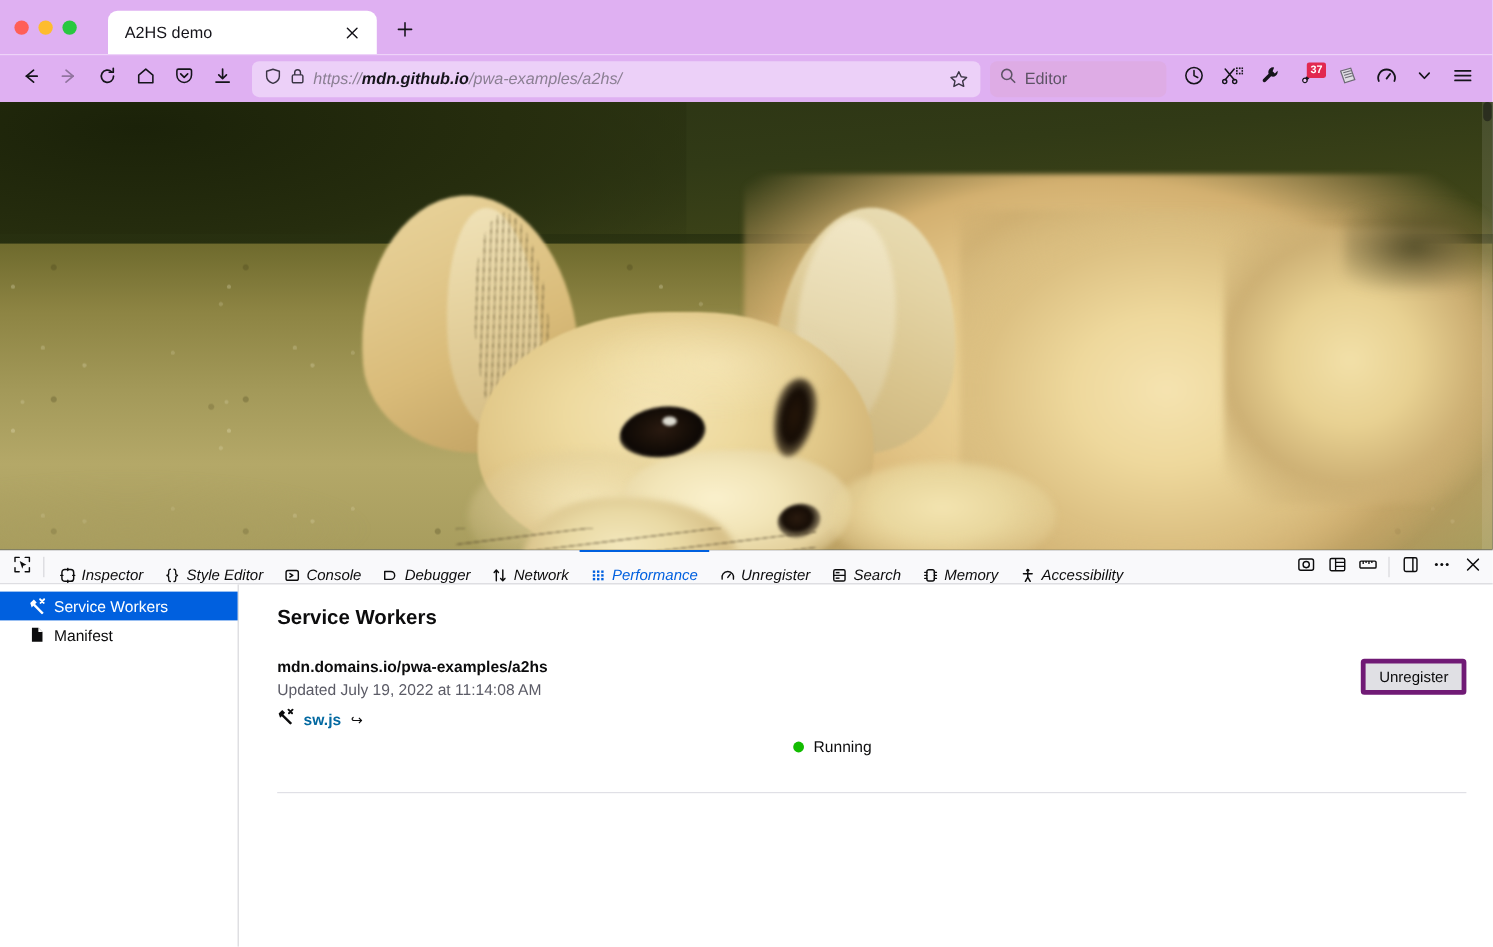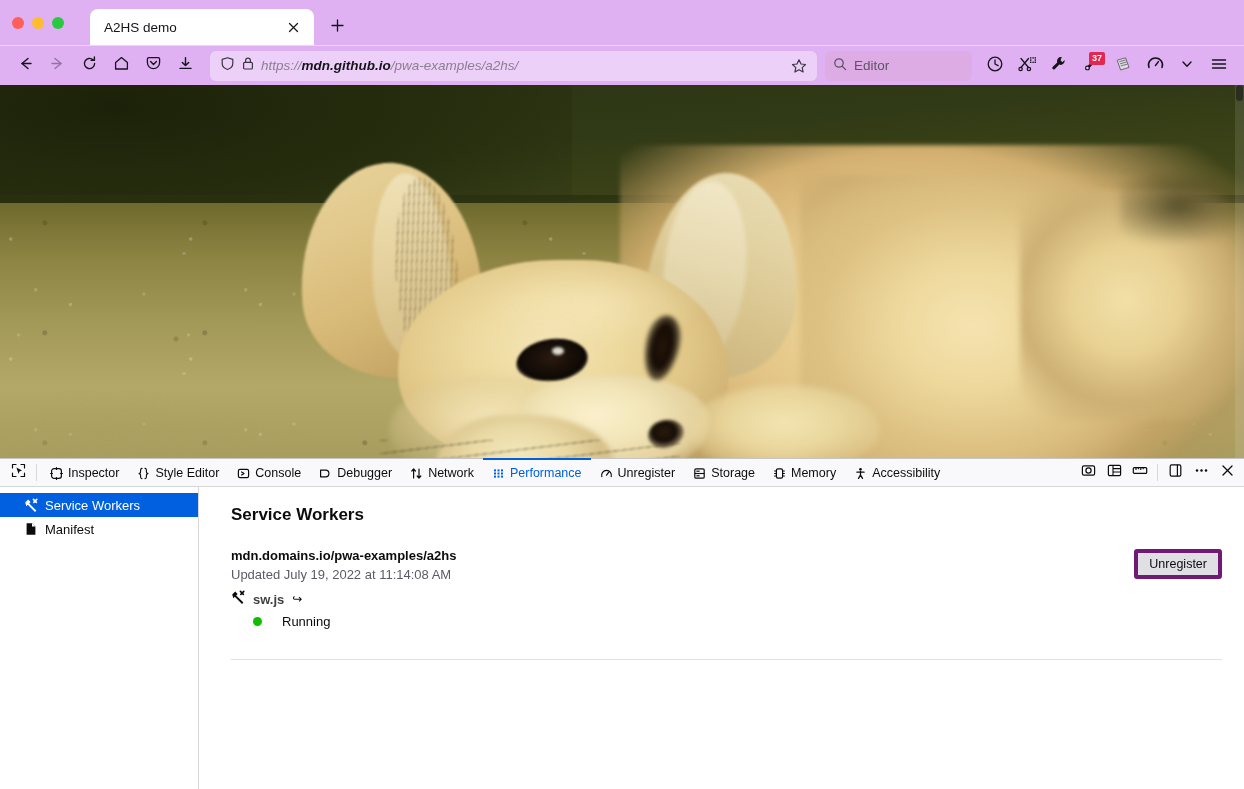--- a/index.html
+++ b/index.html
@@ -352,26 +352,27 @@
     padding-left: 4px;
   }
   .dt-picker {
     width: 28px;
     display: flex; align-items: center; justify-content: center;
     flex: none;
   }
   .dt-sep { width: 1px; background: #d7d7db; margin: 5px 4px; flex: none; }
   .dt-tabs { display: flex; align-items: stretch; flex: 1; min-width: 0; }
   .dt-tab {
-    display: flex; align-items: center; gap: 5px;
+    display: flex; align-items: flex-end; gap: 5px;
     padding: 0 9px;
     font-size: 12.5px; color: #0c0c0d;
     white-space: nowrap;
     border-top: 2px solid transparent;
     margin-top: -1px;
+    font-style: italic;
   }
   .dt-tab.active { color: #0060df; border-top-color: #0060df; }
   .dt-tab .ic { display: flex; align-items: center; }
   .dt-right { display: flex; align-items: stretch; flex: none; padding-right: 4px; }
   .dt-rbtn { width: 26px; display: flex; align-items: center; justify-content: center; flex: none; }
 
   .dt-body { flex: 1; display: flex; min-height: 0; }
   .dt-sidebar {
     width: 199px;
     background: #ffffff;
@@ -398,23 +399,23 @@
   .sw-unregister {
     background: #e0e0e4;
     border: 4px solid #701a75;
     border-radius: 3px;
     font-size: 12.5px; color: #0c0c0d;
     padding: 4px 11px;
     flex: none;
     margin-top: 1px;
   }
   .sw-source { display: flex; align-items: center; gap: 8px; margin-top: 8px; }
-  .sw-link { font-size: 13px; font-weight: bold; color: #404040; }
+  .sw-link { font-size: 13px; font-weight: bold; color: #0369a1; }
   .sw-arrow { font-size: 12px; color: #0c0c0d; }
-  .sw-status { display: flex; align-items: center; gap: 20px; margin-top: 6px; margin-left: 22px; }
+  .sw-status { display: flex; align-items: center; gap: 8px; margin-top: 6px; margin-left: 22px; justify-content: center; }
   .dot { width: 9px; height: 9px; border-radius: 50%; background: #12bc00; flex: none; }
   .sw-status-label { font-size: 13px; color: #0c0c0d; }
   .sw-divider { height: 1px; background: #e0e0e6; margin: 30px 0 0 0; }
   .sw-footer { display: flex; align-items: center; gap: 11px; margin-top: 20px; }
   .sw-footer-text { font-size: 13px; color: #0c0c0d; }
   .sw-footer-text a { color: #0060df; text-decoration: none; }
 </style>
 </head>
 <body>
 
@@ -720,21 +721,21 @@
         </div>
         <div class="dt-tab">
           <span class="ic">
               <svg width="13" height="13" viewBox="0 0 13 13">
                 <rect x="1.8" y="1.8" width="9.4" height="9.4" rx="1.3" stroke="#0c0c0d" stroke-width="1.2" fill="none"></rect>
                 <path d="M1.8 6.5 L11.2 6.5" stroke="#0c0c0d" stroke-width="1.1"></path>
                 <rect x="3.4" y="3.6" width="3.2" height="1.2" fill="#0c0c0d"></rect>
                 <rect x="3.4" y="8.2" width="3.2" height="1.2" fill="#0c0c0d"></rect>
               </svg>
             </span>
-          <span>Storage</span>
+          <span>Search</span>
         </div>
         <div class="dt-tab">
           <span class="ic">
               <svg width="13" height="13" viewBox="0 0 13 13">
                 <rect x="3.4" y="1.8" width="6.2" height="9.4" rx="1.6" stroke="#0c0c0d" stroke-width="1.2" fill="none"></rect>
                 <path d="M1.6 4 L3.4 4 M1.6 6.5 L3.4 6.5 M1.6 9 L3.4 9 M9.6 4 L11.4 4 M9.6 6.5 L11.4 6.5 M9.6 9 L11.4 9" stroke="#0c0c0d" stroke-width="1.1" stroke-linecap="round"></path>
               </svg>
             </span>
           <span>Memory</span>
         </div>

